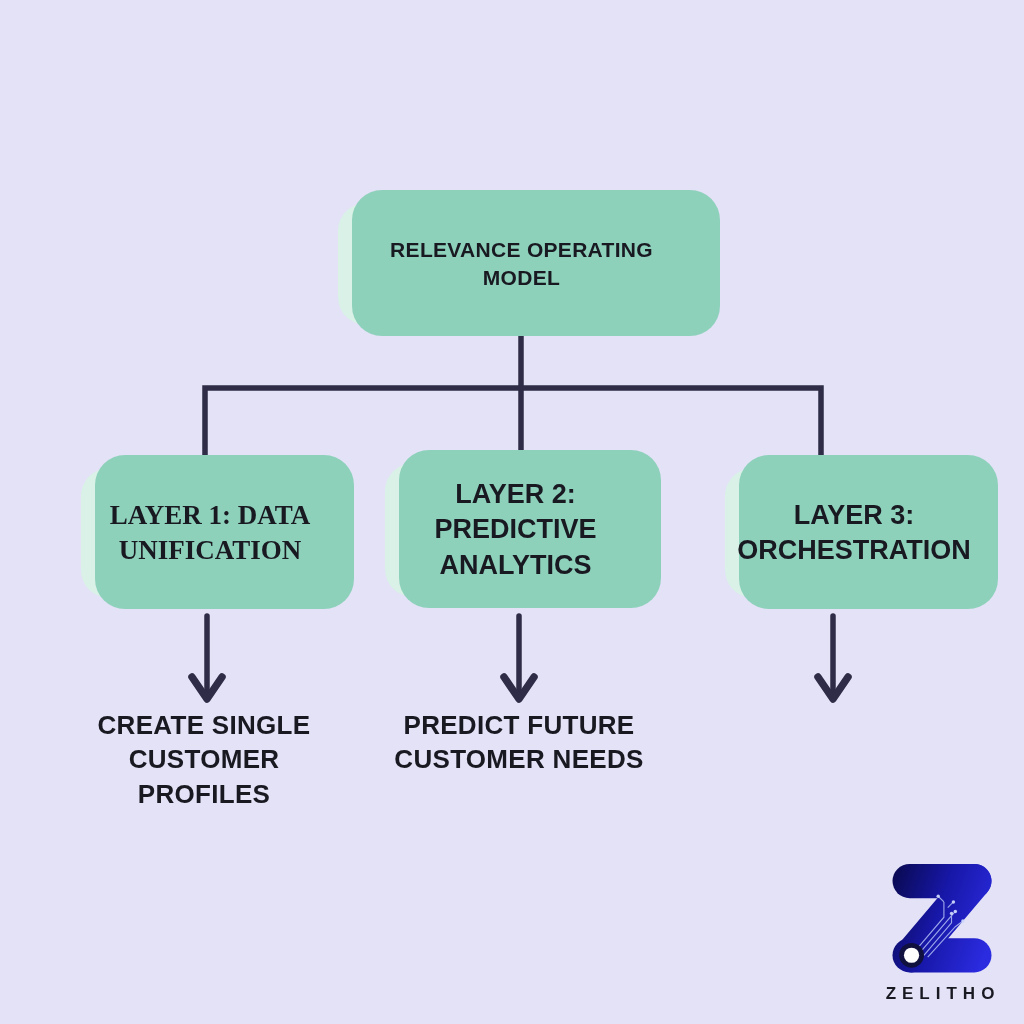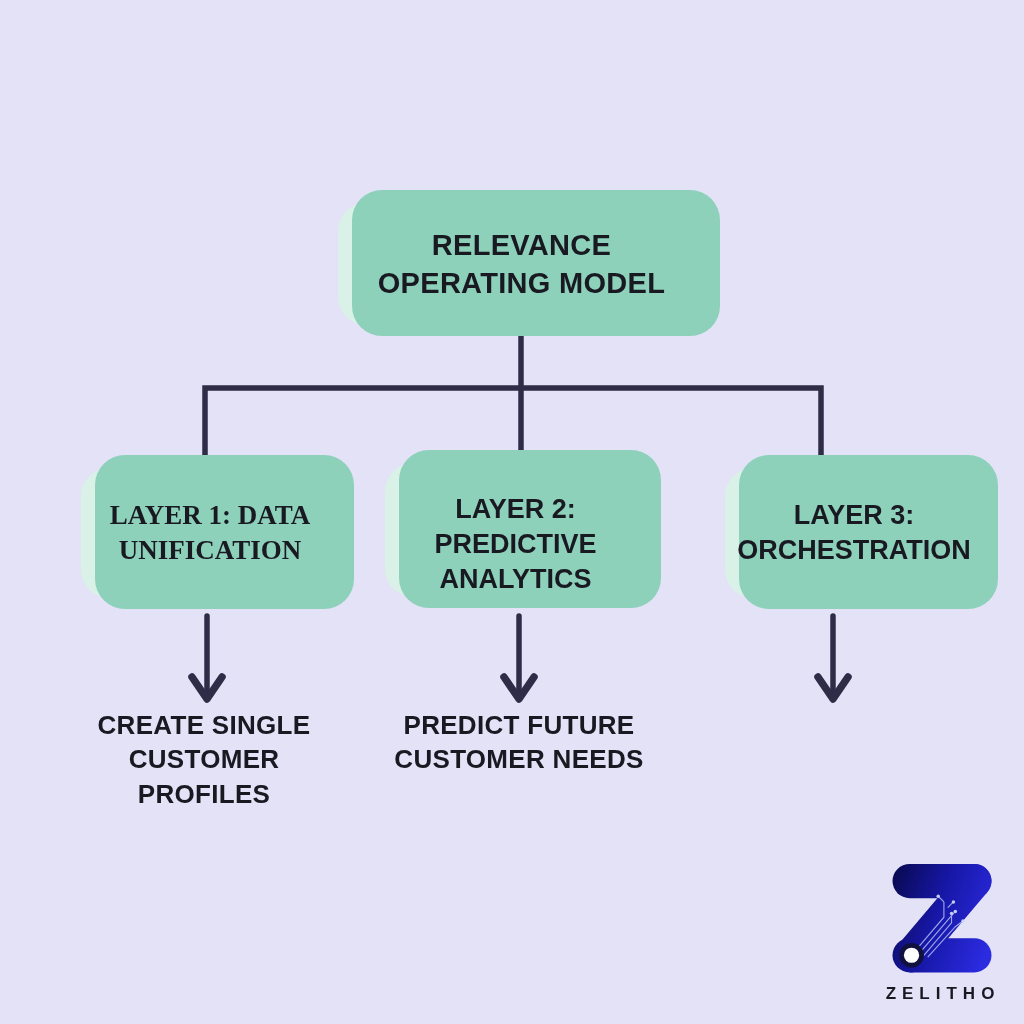--- a/index.html
+++ b/index.html
@@ -32,25 +32,25 @@
     content:"";
     position:absolute;
     inset:-13px -15px -11px 14px;
     background:var(--box-shadow,#8ed1bb);
     border-radius:30px;
     z-index:-1;
   }
   .node-title{display:block;}
   .node.root{
     left:338px;top:203px;width:367px;height:122px;
-    font-size:29px;line-height:1.32;letter-spacing:.3px;
+    font-size:21px;line-height:1.32;letter-spacing:.3px;
     padding:0 18px;box-sizing:border-box;
   }
   .node.layer-1{left:81px;top:468px;width:258px;height:130px;font-size:27px;line-height:1.3;padding:0 12px;box-sizing:border-box;font-family:Liberation Serif, serif;}
-  .node.layer-2{left:385px;top:463px;width:261px;height:134px;font-size:27px;line-height:1.3;padding:0 8px;box-sizing:border-box;align-items:flex-end;}
+  .node.layer-2{left:385px;top:463px;width:261px;height:134px;font-size:27px;line-height:1.3;padding:0 8px;box-sizing:border-box;}
   .node.layer-3{left:712px;top:468px;width:258px;height:130px;font-size:27px;line-height:1.3;padding:0 12px;box-sizing:border-box;margin-left:13px;}
   
   .outcome{
     position:absolute;z-index:2;
     text-align:center;
     color:var(--text,#191922);
     font-weight:bold;
     font-size:26px;line-height:1.32;letter-spacing:.3px;
   }
   .outcome.col-1{left:84px;top:708px;width:240px;}

